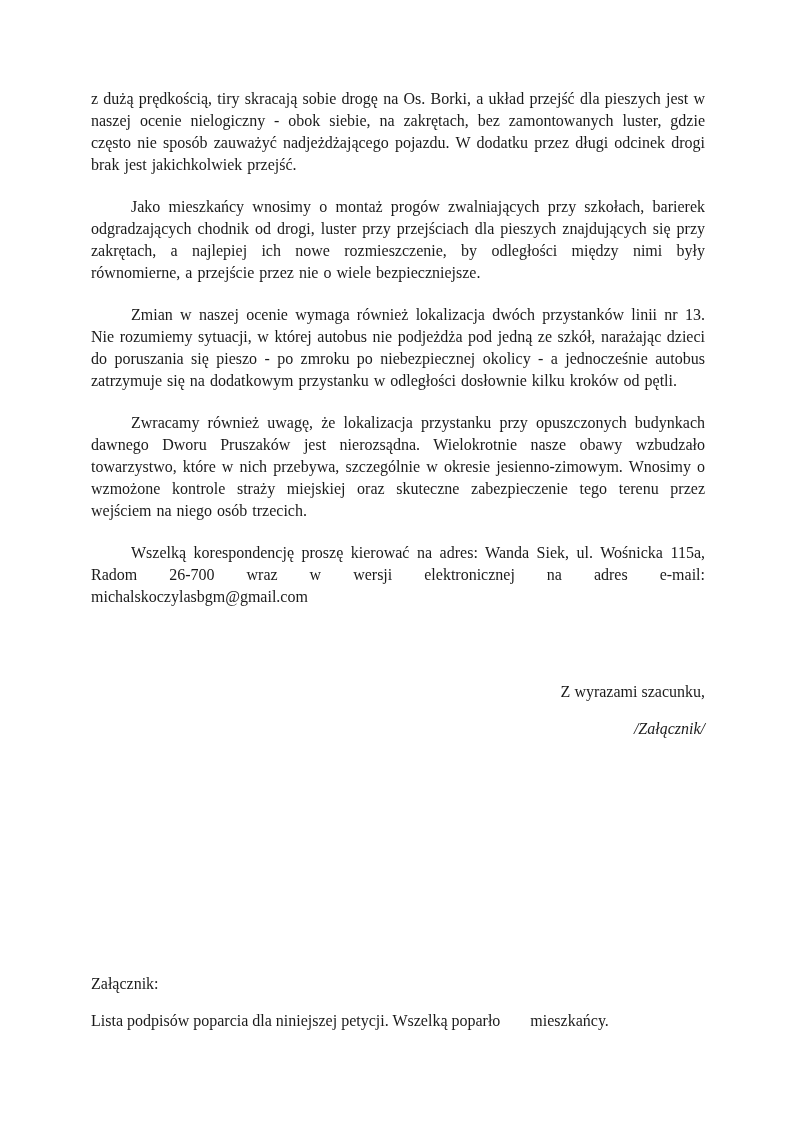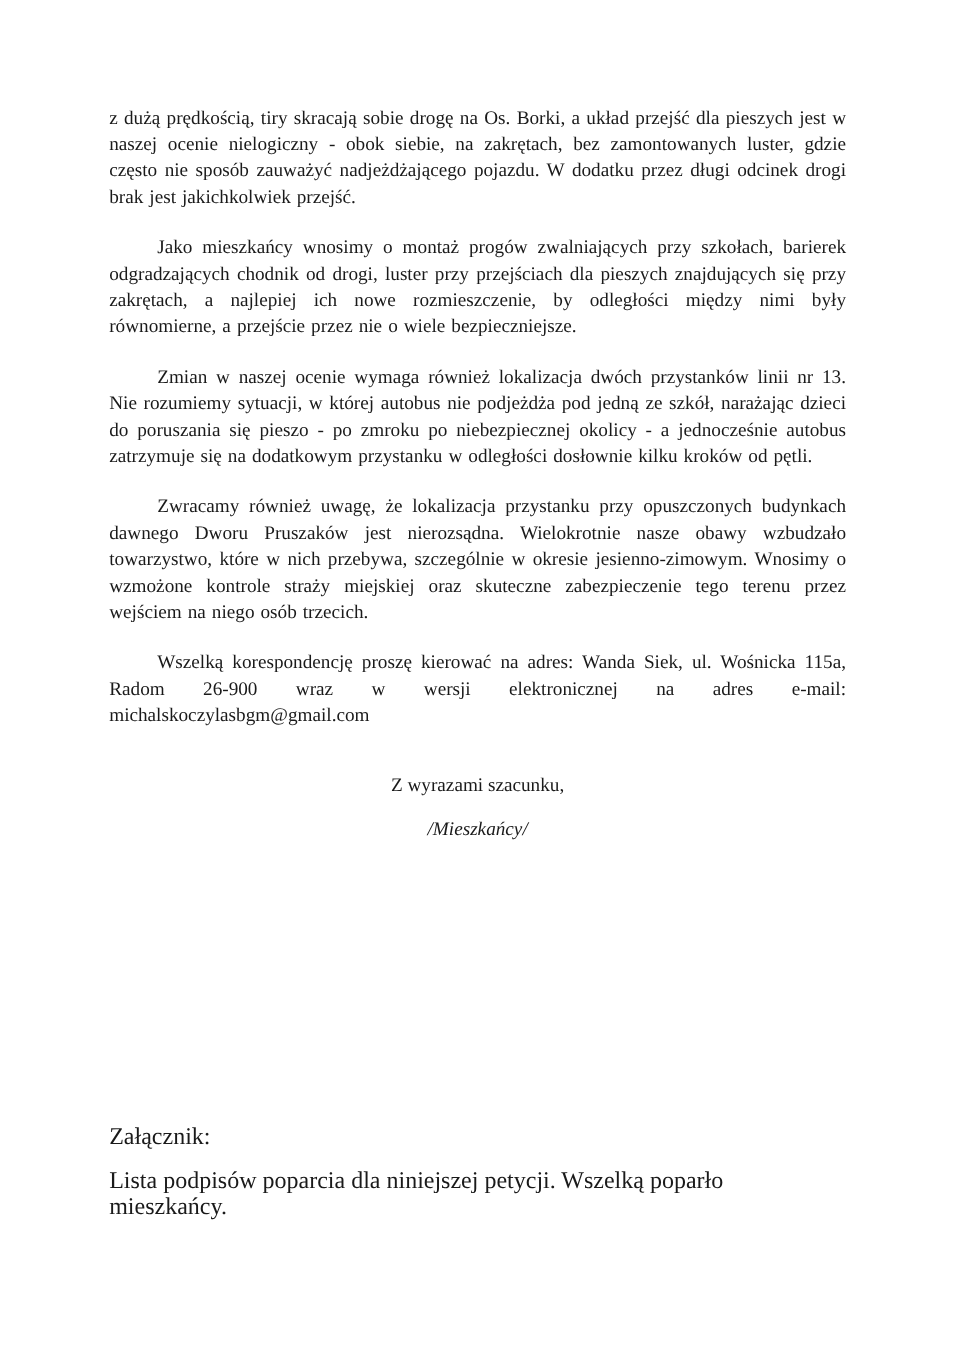--- a/index.html
+++ b/index.html
@@ -26,35 +26,35 @@
     font-size: 16px;
     line-height: 22px;
     text-align: justify;
     text-indent: 40px;
     word-spacing: 1px;
   }
   .body-par.first {
     text-indent: 0;
   }
   .closing {
-    margin-top: 36px;
+    margin-top: 73px;
     font-size: 16px;
     line-height: 22px;
-    text-align: center;
+    text-align: right;
   }
   .closing-salutation {
     margin: 0;
   }
   .closing-signature {
     margin: 15px 0 0 0;
     font-style: italic;
   }
   .attachment {
     margin-top: 233px;
-    font-size: 20px;
+    font-size: 16px;
     line-height: 22px;
     text-align: left;
   }
   .attachment-label {
     margin: 0;
   }
   .attachment-line {
     margin: 15px 0 0 0;
   }
   .blank-gap {
@@ -69,25 +69,25 @@
 <div class="page">
 
   <p class="body-par first">z dużą prędkością, tiry skracają sobie drogę na Os. Borki, a układ przejść dla pieszych jest w naszej ocenie nielogiczny - obok siebie, na zakrętach, bez zamontowanych luster, gdzie często nie sposób zauważyć nadjeżdżającego pojazdu. W dodatku przez długi odcinek drogi brak jest jakichkolwiek przejść.</p>
 
   <p class="body-par">Jako mieszkańcy wnosimy o montaż progów zwalniających przy szkołach, barierek odgradzających chodnik od drogi, luster przy przejściach dla pieszych znajdujących się przy zakrętach, a najlepiej ich nowe rozmieszczenie, by odległości między nimi były równomierne, a przejście przez nie o wiele bezpieczniejsze.</p>
 
   <p class="body-par">Zmian w naszej ocenie wymaga również lokalizacja dwóch przystanków linii nr 13. Nie rozumiemy sytuacji, w której autobus nie podjeżdża pod jedną ze szkół, narażając dzieci do poruszania się pieszo - po zmroku po niebezpiecznej okolicy - a jednocześnie autobus zatrzymuje się na dodatkowym przystanku w odległości dosłownie kilku kroków od pętli.</p>
 
   <p class="body-par">Zwracamy również uwagę, że lokalizacja przystanku przy opuszczonych budynkach dawnego Dworu Pruszaków jest nierozsądna. Wielokrotnie nasze obawy wzbudzało towarzystwo, które w nich przebywa, szczególnie w okresie jesienno-zimowym. Wnosimy o wzmożone kontrole straży miejskiej oraz skuteczne zabezpieczenie tego terenu przez wejściem na niego osób trzecich.</p>
 
-  <p class="body-par">Wszelką korespondencję proszę kierować na adres: Wanda Siek, ul. Wośnicka 115a, Radom 26-900 wraz w wersji elektronicznej na adres e-mail: michalskoczylasbgm@gmail.com</p>
+  <p class="body-par">Wszelką korespondencję proszę kierować na adres: Wanda Siek, ul. Wośnicka 115a, Radom 26-700 wraz w wersji elektronicznej na adres e-mail: michalskoczylasbgm@gmail.com</p>
 
   <div class="closing">
     <p class="closing-salutation">Z wyrazami szacunku,</p>
-    <p class="closing-signature">/Mieszkańcy/</p>
+    <p class="closing-signature">/Załącznik/</p>
   </div>
 
   <div class="attachment">
     <p class="attachment-label">Załącznik:</p>
     <p class="attachment-line">
       <span>Lista podpisów poparcia dla niniejszej petycji. Wszelką poparło</span><span class="blank-gap"></span><span>mieszkańcy.</span>
     </p>
   </div>
 
 </div>

